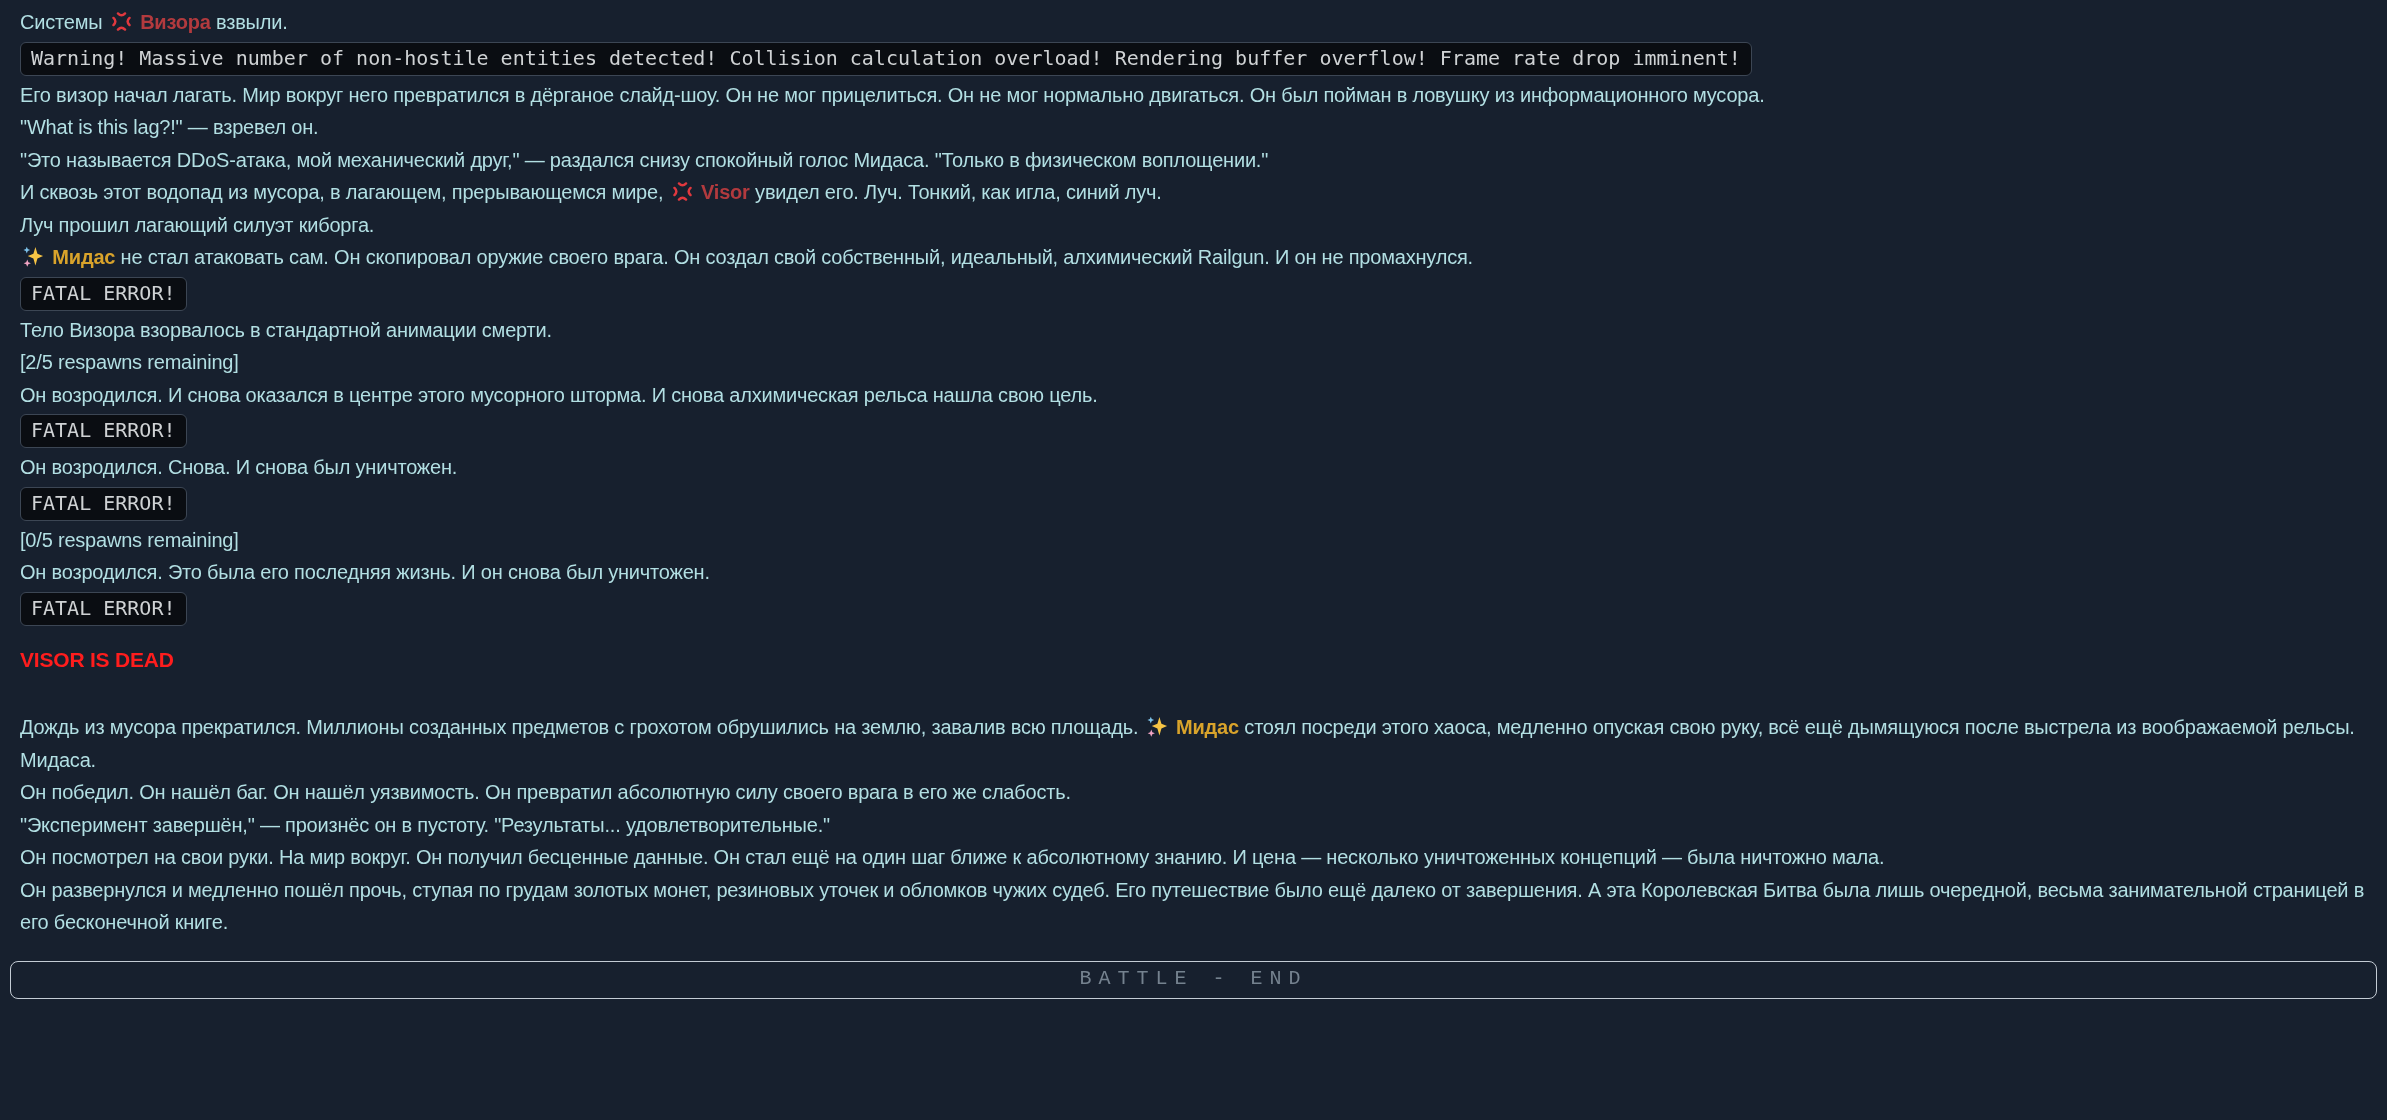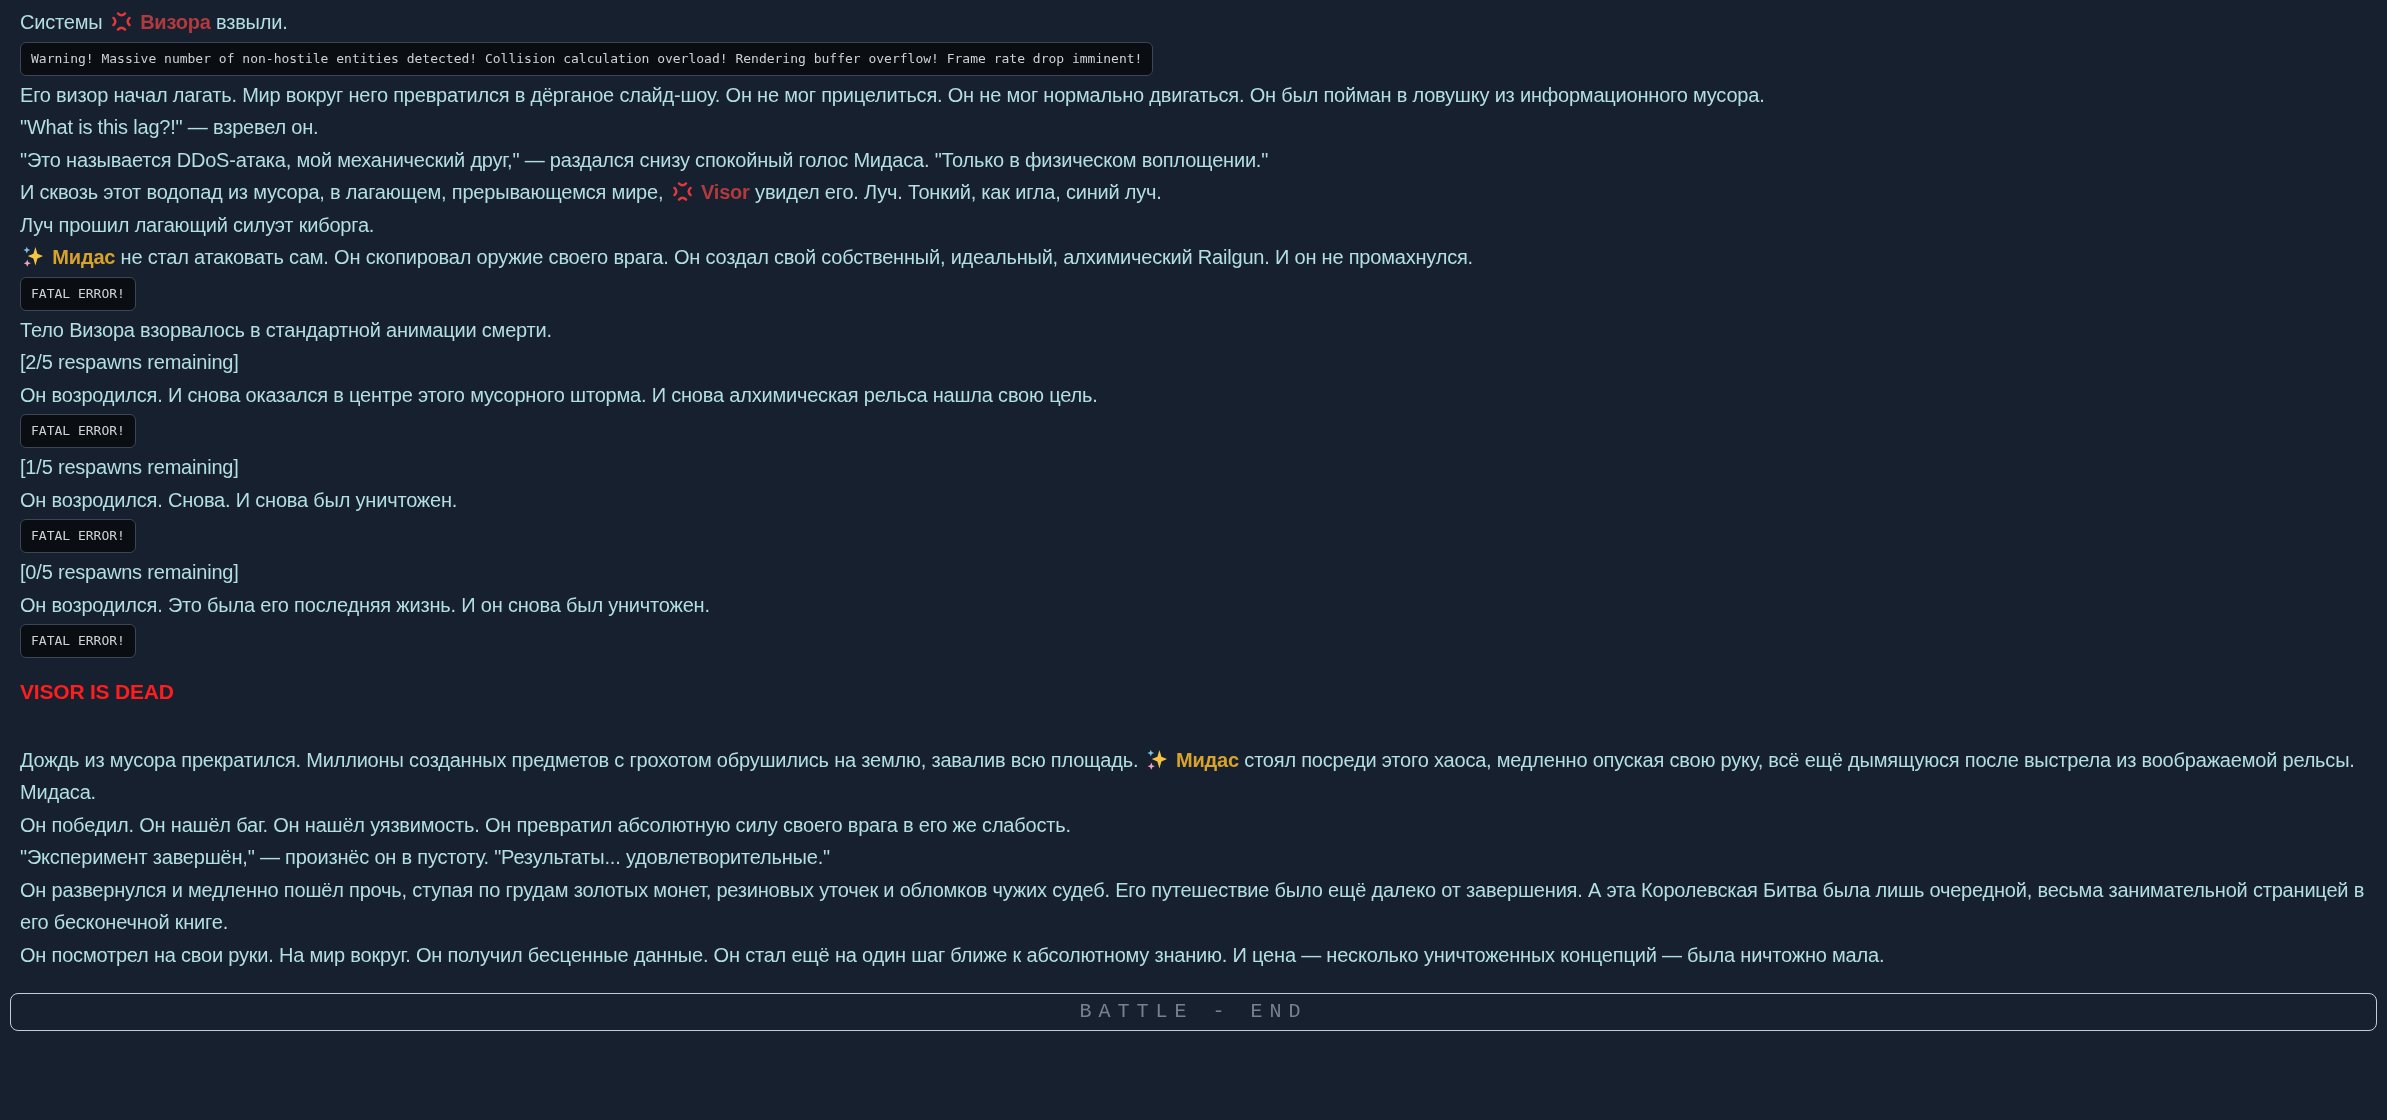--- a/index.html
+++ b/index.html
@@ -17,21 +17,21 @@
     line-height: 32.5px;
     letter-spacing: -0.2px;
     color: var(--text, #b2dfe3);
   }
   .page { padding: 6px 0 14px; }
   .content { padding: 0 20px; }
   .line { min-height: 32.5px; }
   .code {
     display: inline-block;
     font-family: "DejaVu Sans Mono", "Liberation Mono", monospace;
-    font-size: 13px;
+    font-size: 20px;
     line-height: 25px;
     letter-spacing: 0;
     background: var(--code_bg, #0a0d12);
     color: var(--code_text, #cfd2d4);
     border: 1px solid var(--code_border, #3c4654);
     border-radius: 6px;
     padding: 3px 10px 4px;
     margin: 3px 0;
     white-space: pre;
   }
@@ -91,34 +91,33 @@
       <div class="line"><span class="emoji"><svg viewBox="0 0 24 24">
             <path d="M14,2 L16.1,9.2 L22,11.6 L16.1,14 L14,21.5 L11.9,14 L6,11.6 L11.9,9.2 Z" fill="#f6c445"></path>
             <path d="M5,1.8 L6,4.3 L8.5,5.3 L6,6.3 L5,8.8 L4,6.3 L1.5,5.3 L4,4.3 Z" fill="#7ec3ea"></path>
             <path d="M5.5,15.2 L6.6,17.9 L9.3,19 L6.6,20.1 L5.5,22.8 L4.4,20.1 L1.7,19 L4.4,17.9 Z" fill="#f2a4c4"></path>
           </svg></span> <b class="midas">Мидас</b> не стал атаковать сам. Он скопировал оружие своего врага. Он создал свой собственный, идеальный, алхимический Railgun. И он не промахнулся.</div>
       <div class="line"><span class="code">FATAL ERROR!</span></div>
       <div class="line">Тело Визора взорвалось в стандартной анимации смерти.</div>
       <div class="line">[2/5 respawns remaining]</div>
       <div class="line">Он возродился. И снова оказался в центре этого мусорного шторма. И снова алхимическая рельса нашла свою цель.</div>
       <div class="line"><span class="code">FATAL ERROR!</span></div>
-      <div class="line">[1/5 respawns remaining]</div>
       <div class="line">Он возродился. Снова. И снова был уничтожен.</div>
       <div class="line"><span class="code">FATAL ERROR!</span></div>
       <div class="line">[0/5 respawns remaining]</div>
       <div class="line">Он возродился. Это была его последняя жизнь. И он снова был уничтожен.</div>
       <div class="line"><span class="code">FATAL ERROR!</span></div>
       <div class="dead">VISOR IS DEAD</div>
       <div class="line">Дождь из мусора прекратился. Миллионы созданных предметов с грохотом обрушились на землю, завалив всю площадь. <span class="emoji"><svg viewBox="0 0 24 24">
             <path d="M14,2 L16.1,9.2 L22,11.6 L16.1,14 L14,21.5 L11.9,14 L6,11.6 L11.9,9.2 Z" fill="#f6c445"></path>
             <path d="M5,1.8 L6,4.3 L8.5,5.3 L6,6.3 L5,8.8 L4,6.3 L1.5,5.3 L4,4.3 Z" fill="#7ec3ea"></path>
             <path d="M5.5,15.2 L6.6,17.9 L9.3,19 L6.6,20.1 L5.5,22.8 L4.4,20.1 L1.7,19 L4.4,17.9 Z" fill="#f2a4c4"></path>
           </svg></span> <b class="midas">Мидас</b> стоял посреди этого хаоса, медленно опуская свою руку, всё ещё дымящуюся после выстрела из воображаемой рельсы.</div>
       <div class="line">Мидаса.</div>
       <div class="line">Он победил. Он нашёл баг. Он нашёл уязвимость. Он превратил абсолютную силу своего врага в его же слабость.</div>
       <div class="line">"Эксперимент завершён," — произнёс он в пустоту. "Результаты... удовлетворительные."</div>
+      <div class="line">Он посмотрел на свои руки. На мир вокруг. Он получил бесценные данные. Он стал ещё на один шаг ближе к абсолютному знанию. И цена — несколько уничтоженных концепций — была ничтожно мала.</div>
       <div class="line">Он развернулся и медленно пошёл прочь, ступая по грудам золотых монет, резиновых уточек и обломков чужих судеб. Его путешествие было ещё далеко от завершения. А эта Королевская Битва была лишь очередной, весьма занимательной страницей в его бесконечной книге.</div>
-      <div class="line">Он посмотрел на свои руки. На мир вокруг. Он получил бесценные данные. Он стал ещё на один шаг ближе к абсолютному знанию. И цена — несколько уничтоженных концепций — была ничтожно мала.</div>
     </div>
   <div class="footer">
     <span>BATTLE - END</span>
   </div>
 </div>
 
 </body></html>

